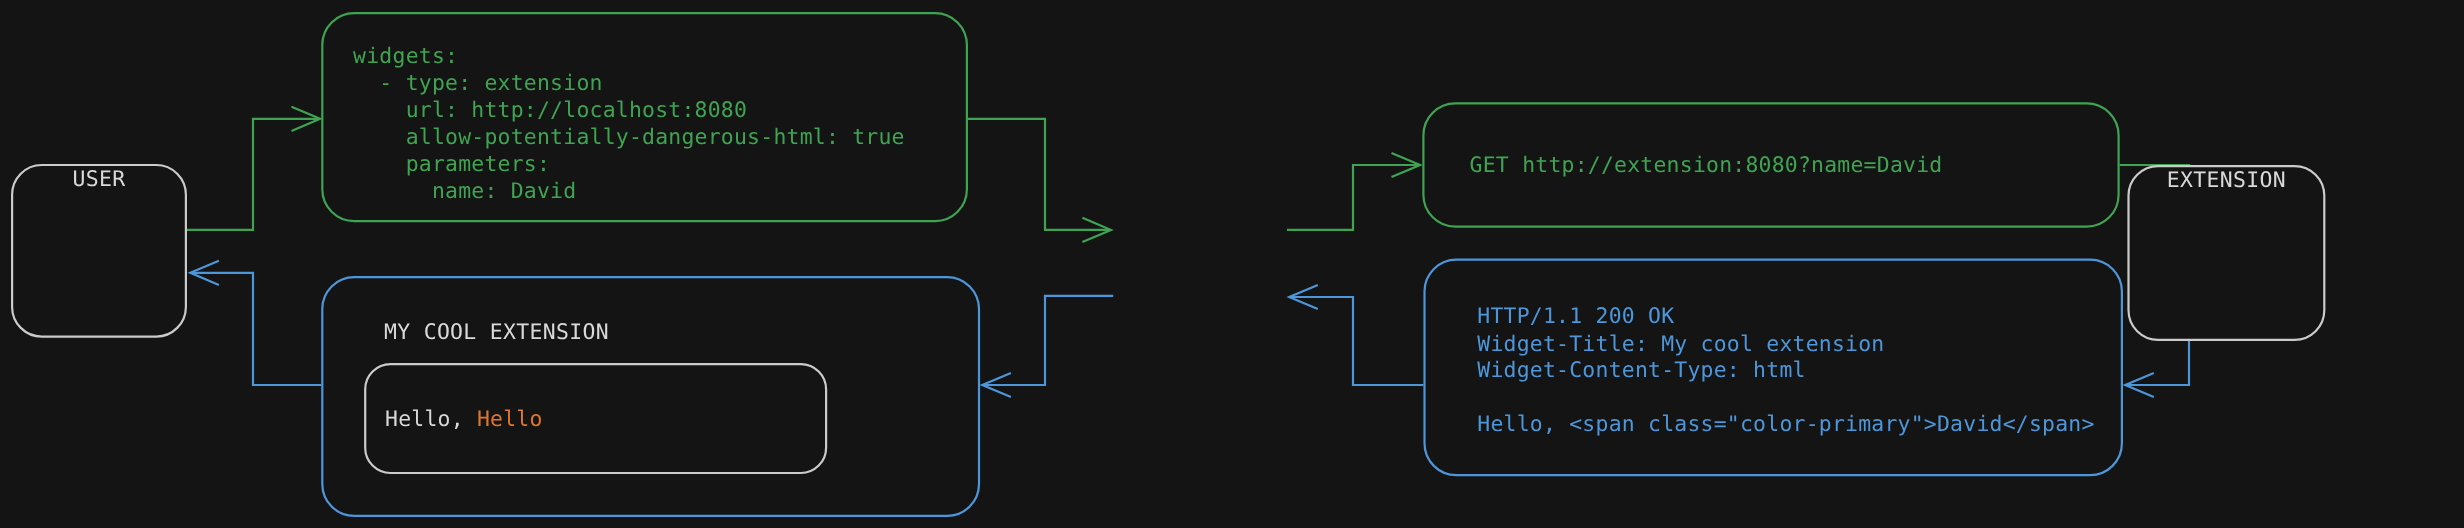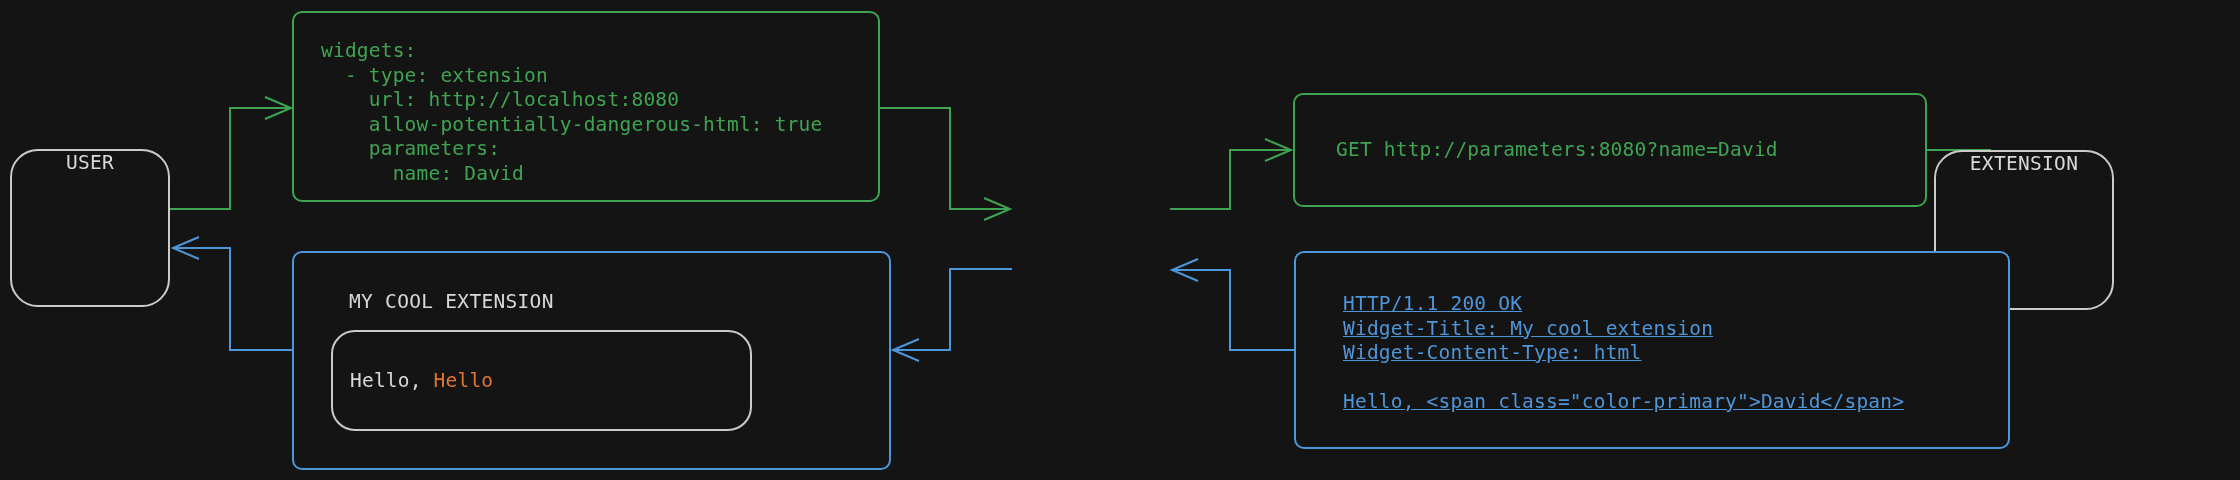--- a/index.html
+++ b/index.html
@@ -19,38 +19,38 @@
     border:2px solid var(--neutral-border,#cbcbcb);
     border-radius:28px;
     display:flex; align-items:flex-start; justify-content:center;
     color:var(--text-light,#d9d9d9);
     font-size:19.5px; letter-spacing:0.3px; white-space:nowrap;
   }
   .node-user      { left:10px;   top:149px; width:160px; height:158px; }
   .node-glance    { left:1012px; top:152px; width:158px; height:156px; }
   .node-extension { left:1934px; top:150px; width:180px; height:160px; }
 
-  .codebox { border-radius:10px; }
+  .codebox { border-radius:30px; }
   .codebox.green { border:2px solid var(--request-green,#3fa452); color:var(--request-green,#3fa452); }
   .codebox.blue  { border:2px solid var(--response-blue,#4e96da); color:var(--response-blue,#4e96da); }
 
   pre.code {
     margin:0;
     font-family:"DejaVu Sans Mono", monospace;
     font-size:19.5px; line-height:24.5px; letter-spacing:0.2px;
   }
 
   .box-config   { left:292px;  top:11px;  width:588px; height:191px; }
   .box-config pre   { padding:26px 10px 0 27px; }
 
   .box-request  { left:1293px; top:93px;  width:634px; height:114px;
                   display:flex; align-items:center; }
   .box-request pre  { padding-left:41px; }
 
-  .box-response { left:1294px; top:251px; width:716px; height:198px;text-decoration:underline; }
+  .box-response { left:1294px; top:235px; width:636px; height:198px; }
   .box-response pre { padding:39px 8px 0 47px; }
 
   .box-widget   { left:292px;  top:251px; width:599px; height:219px; }
   .widget-title {
     position:absolute; left:55px; top:37px;
     color:var(--text-light,#d9d9d9);
     font-size:19.5px; letter-spacing:0.3px; white-space:nowrap;
   }
   .widget-inner {
     position:absolute; left:37px; top:77px; width:421px; height:101px;
@@ -100,21 +100,21 @@
     <pre class="code">widgets:
   - type: extension
     url: http://localhost:8080
     allow-potentially-dangerous-html: true
     parameters:
       name: David</pre>
   </div>
 
 
   <div class="box codebox green box-request">
-    <pre class="code">GET http://parameters:8080?name=David</pre>
+    <pre class="code">GET http://extension:8080?name=David</pre>
   </div>
 
   <div class="box node node-extension">
     <span>EXTENSION</span>
   </div>
 
   <div class="box codebox blue box-response">
     <pre class="code">HTTP/1.1 200 OK
 Widget-Title: My cool extension
 Widget-Content-Type: html

